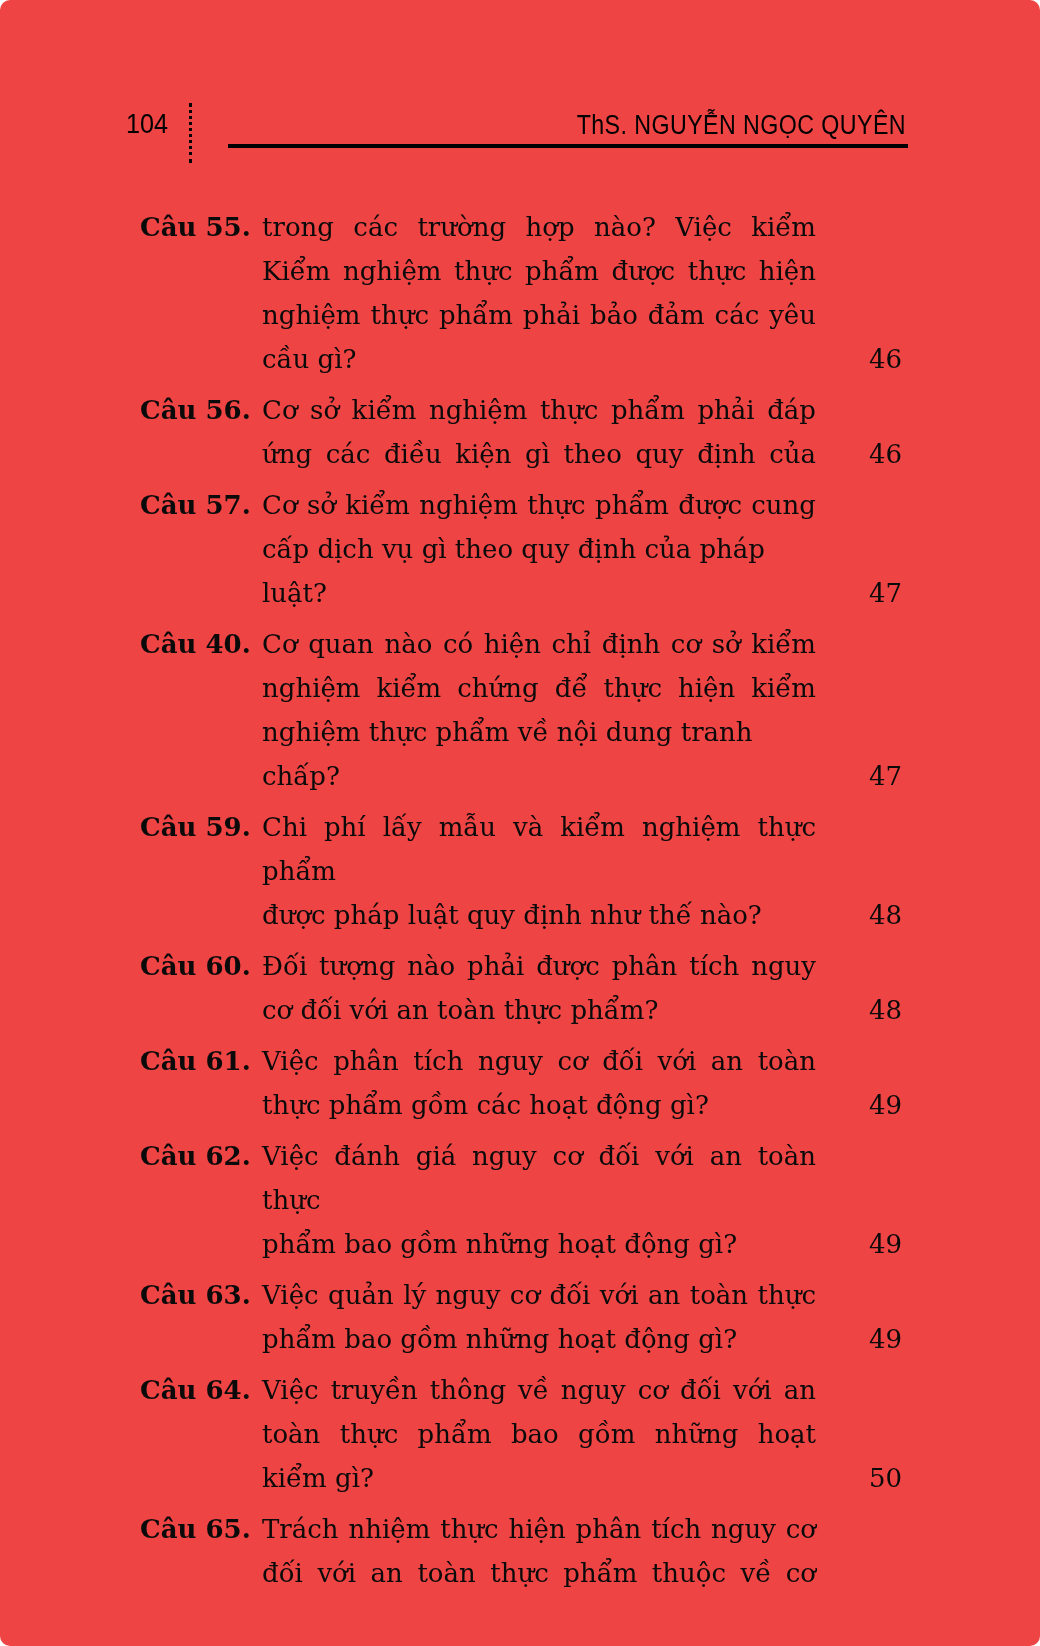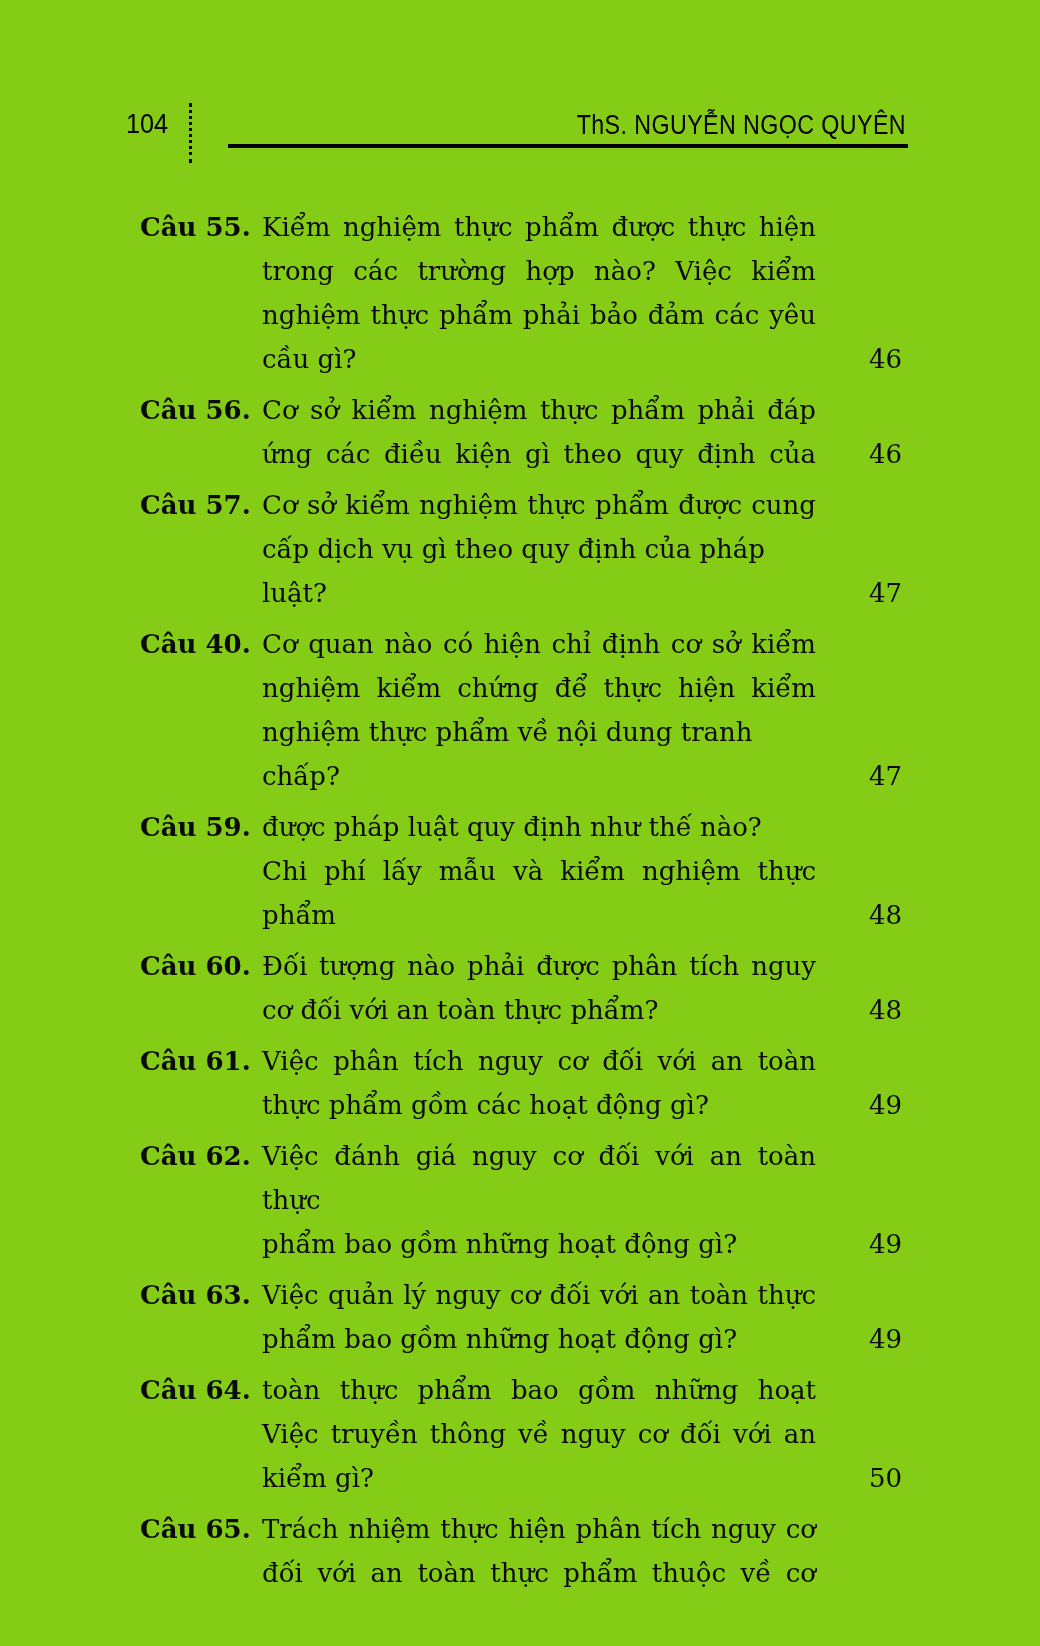--- a/index.html
+++ b/index.html
@@ -1,21 +1,21 @@
 <!DOCTYPE html>
 <html><head>
 <meta charset="utf-8">
 <style>
   html,body{margin:0;padding:0;}
   body{
     width:1040px;height:1646px;background:#ffffff;position:relative;
     font-family:"DejaVu Serif","Liberation Serif",serif;color:#0a0a0a;
     overflow:hidden;
   }
-  .page{position:absolute;inset:0;background:#84cc16;}
+  .page{position:absolute;inset:0;background:#ef4444;border-radius:10px;}
   
   .folio{
     position:absolute;left:126px;top:108px;
     font-family:"Liberation Sans",sans-serif;font-size:28px;
     transform:scaleX(0.9);transform-origin:left center;color:#000;
   }
   .ornament{
     position:absolute;left:189px;top:103px;height:60px;width:0;
     border-left:3px dotted #000;
   }
@@ -59,22 +59,22 @@
     <span class="folio">104</span>
     <span class="ornament"></span>
     <span class="author">ThS. NGUYỄN NGỌC QUYÊN</span>
     <div class="rule"></div>
   </header>
 
   <main class="toc" id="toc">
     <div class="entry">
       <div class="label">Câu 55.</div>
       <div class="text">
+          <div class="line j">trong các trường hợp nào? Việc kiểm</div>
           <div class="line j">Kiểm nghiệm thực phẩm được thực hiện</div>
-          <div class="line j">trong các trường hợp nào? Việc kiểm</div>
           <div class="line j">nghiệm thực phẩm phải bảo đảm các yêu</div>
           <div class="line">cầu gì?</div>
         </div>
       <div class="pg">46</div>
     </div>
 
     <div class="entry">
       <div class="label">Câu 56.</div>
       <div class="text">
           <div class="line j">Cơ sở kiểm nghiệm thực phẩm phải đáp</div>
@@ -98,22 +98,22 @@
           <div class="line j">Cơ quan nào có hiện chỉ định cơ sở kiểm</div>
           <div class="line j">nghiệm kiểm chứng để thực hiện kiểm</div>
           <div class="line">nghiệm thực phẩm về nội dung tranh chấp?</div>
         </div>
       <div class="pg">47</div>
     </div>
 
     <div class="entry">
       <div class="label">Câu 59.</div>
       <div class="text">
+          <div class="line j">Chi phí lấy mẫu và kiểm nghiệm thực phẩm</div>
           <div class="line">được pháp luật quy định như thế nào?</div>
-          <div class="line j">Chi phí lấy mẫu và kiểm nghiệm thực phẩm</div>
         </div>
       <div class="pg">48</div>
     </div>
 
     <div class="entry">
       <div class="label">Câu 60.</div>
       <div class="text">
           <div class="line j">Đối tượng nào phải được phân tích nguy</div>
           <div class="line">cơ đối với an toàn thực phẩm?</div>
         </div>
@@ -143,22 +143,22 @@
       <div class="text">
           <div class="line j">Việc quản lý nguy cơ đối với an toàn thực</div>
           <div class="line">phẩm bao gồm những hoạt động gì?</div>
         </div>
       <div class="pg">49</div>
     </div>
 
     <div class="entry">
       <div class="label">Câu 64.</div>
       <div class="text">
+          <div class="line j">Việc truyền thông về nguy cơ đối với an</div>
           <div class="line j">toàn thực phẩm bao gồm những hoạt</div>
-          <div class="line j">Việc truyền thông về nguy cơ đối với an</div>
           <div class="line">kiểm gì?</div>
         </div>
       <div class="pg">50</div>
     </div>
 
     <div class="entry">
       <div class="label">Câu 65.</div>
       <div class="text">
           <div class="line j">Trách nhiệm thực hiện phân tích nguy cơ</div>
           <div class="line j">đối với an toàn thực phẩm thuộc về cơ</div>

